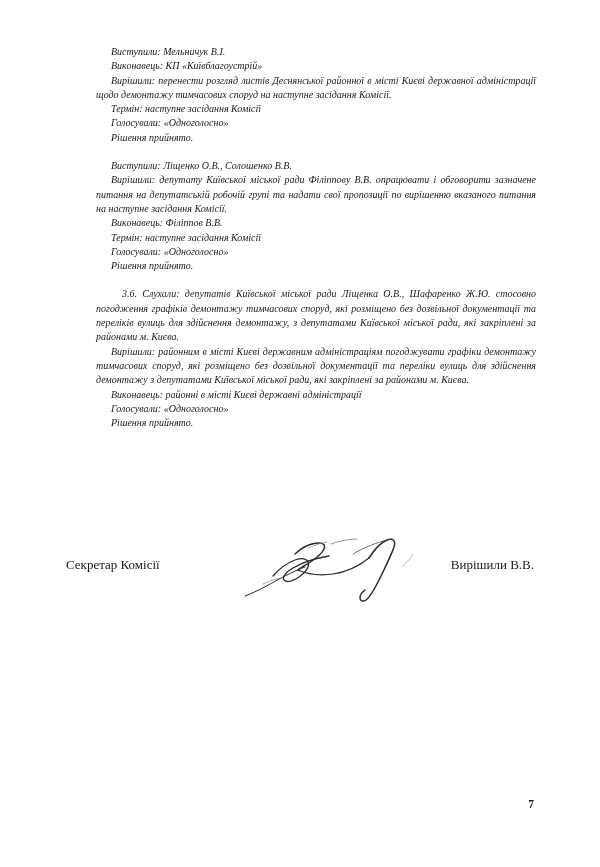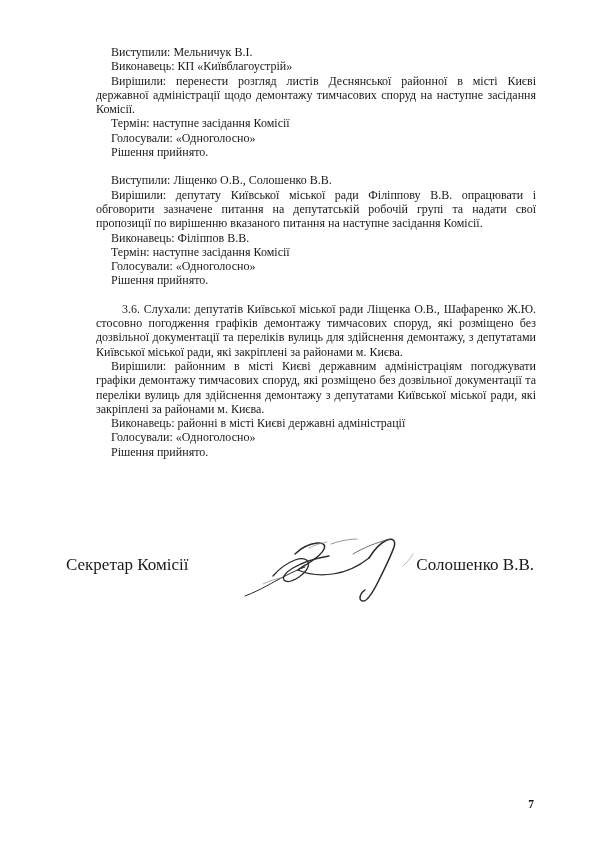--- a/index.html
+++ b/index.html
@@ -17,45 +17,46 @@
     color: #19191c;
   }
   .doc-body {
     position: absolute;
     left: 96px;
     top: 45px;
     width: 440px;
   }
   .para {
     margin: 0 0 0 0;
-    font-size: 12px;
+    font-size: 10px;
     line-height: 14.3px;
     text-align: justify;
     text-justify: inter-word;
     -webkit-hyphens: none;
     hyphens: none;
+    font-style: italic;
   }
   .para.indent {
     text-indent: 15px;
   }
   .para.indent-wide {
     text-indent: 26px;
   }
   .block-gap {
     height: 14px;
   }
   .sign-row {
     position: absolute;
     left: 66px;
     top: 558px;
     width: 468px;
     display: flex;
     justify-content: space-between;
     align-items: flex-start;
-    font-size: 17px;
+    font-size: 13px;
     line-height: 14px;
   }
   .sign-left {
     white-space: nowrap;
   }
   .sign-right {
     white-space: nowrap;
   }
   .signature-mark {
     position: absolute;
@@ -115,21 +116,21 @@
       <p class="para indent">Вирішили: районним в місті Києві державним адміністраціям погоджувати графіки демонтажу тимчасових споруд, які розміщено без дозвільної документації та переліки вулиць для здійснення демонтажу з депутатами Київської міської ради, які закріплені за районами м. Києва.</p>
       <p class="para indent">Виконавець: районні в місті Києві державні адміністрації</p>
       <p class="para indent">Голосували: «Одноголосно»</p>
       <p class="para indent">Рішення прийнято.</p>
     </div>
 
   </div>
 
   <div class="sign-row">
     <span class="sign-left">Секретар Комісії</span>
-    <span class="sign-right">Солошенко В.В.</span>
+    <span class="sign-right">Вирішили В.В.</span>
   </div>
 
   <div class="signature-mark">
     <svg viewBox="0 0 190 72" xmlns="http://www.w3.org/2000/svg" fill="none">
       <path d="M2 60 C18 54, 30 46, 42 40 C50 36, 56 33, 62 31" stroke="#2a2a2e" stroke-width="1" stroke-linecap="round"></path>
       <path d="M30 40 C36 33, 44 27, 52 24 C58 22, 63 22, 65 26 C67 31, 62 37, 56 41
                C50 45, 44 47, 41 44 C39 41, 43 36, 50 32 C60 26, 74 22, 86 20" stroke="#2a2a2e" stroke-width="1.3" stroke-linecap="round"></path>
       <path d="M52 18 C58 12, 66 8, 74 7 C80 6.5, 83 9, 81 13 C79 18, 72 23, 66 27
                C61 30, 57 32, 55 34" stroke="#2a2a2e" stroke-width="1.4" stroke-linecap="round"></path>
       <path d="M55 34 C64 38, 76 40, 90 38 C104 36, 116 30, 126 22" stroke="#2a2a2e" stroke-width="1.2" stroke-linecap="round"></path>

